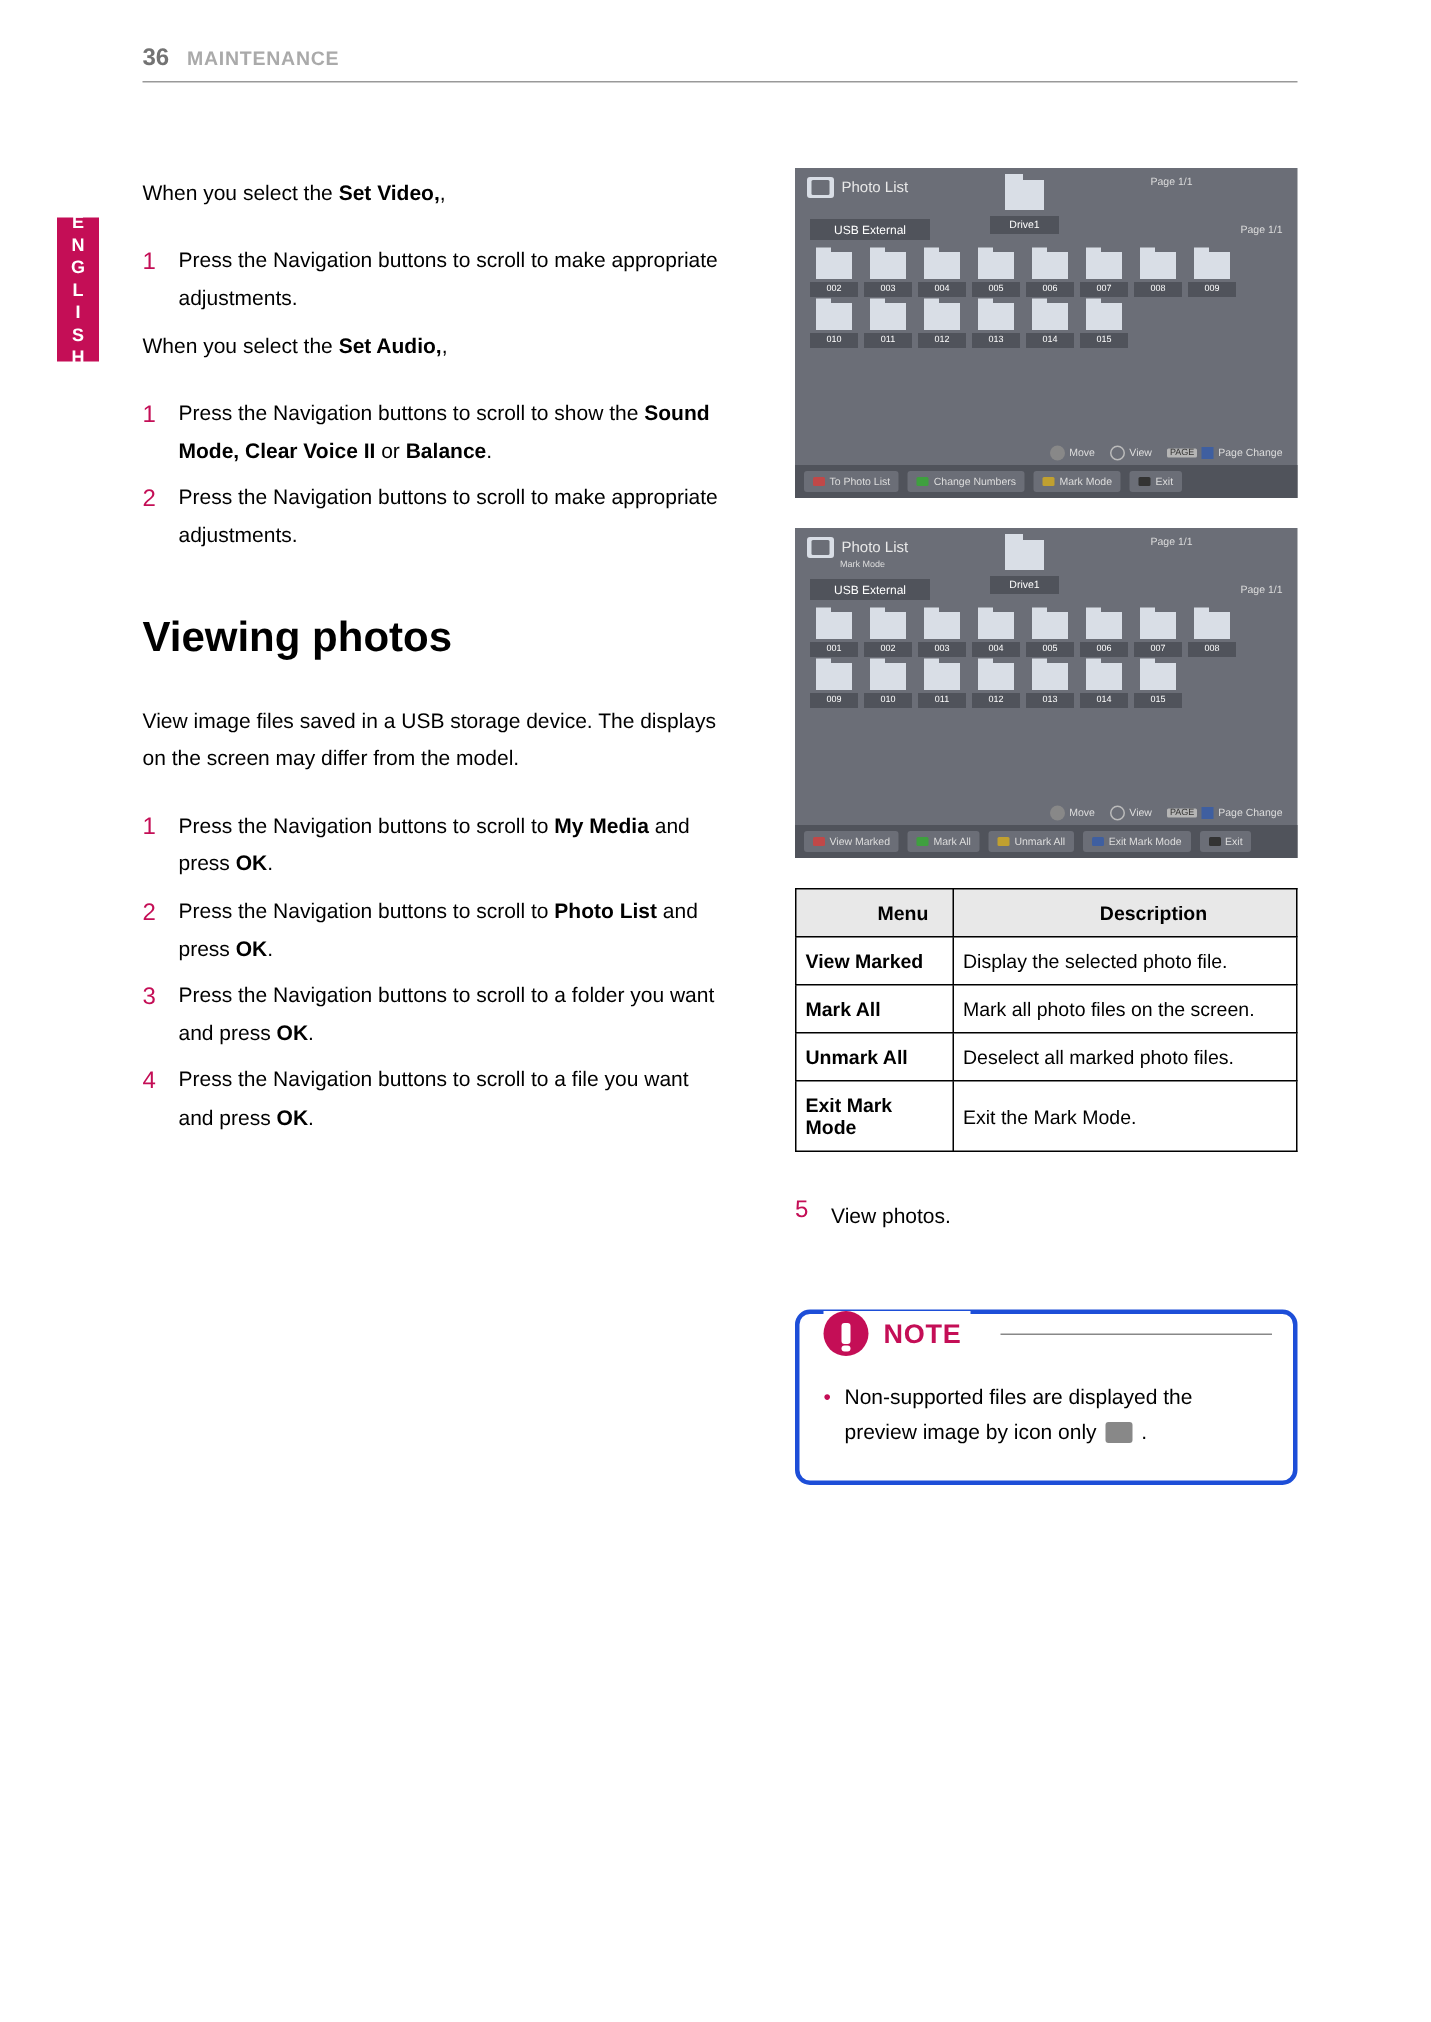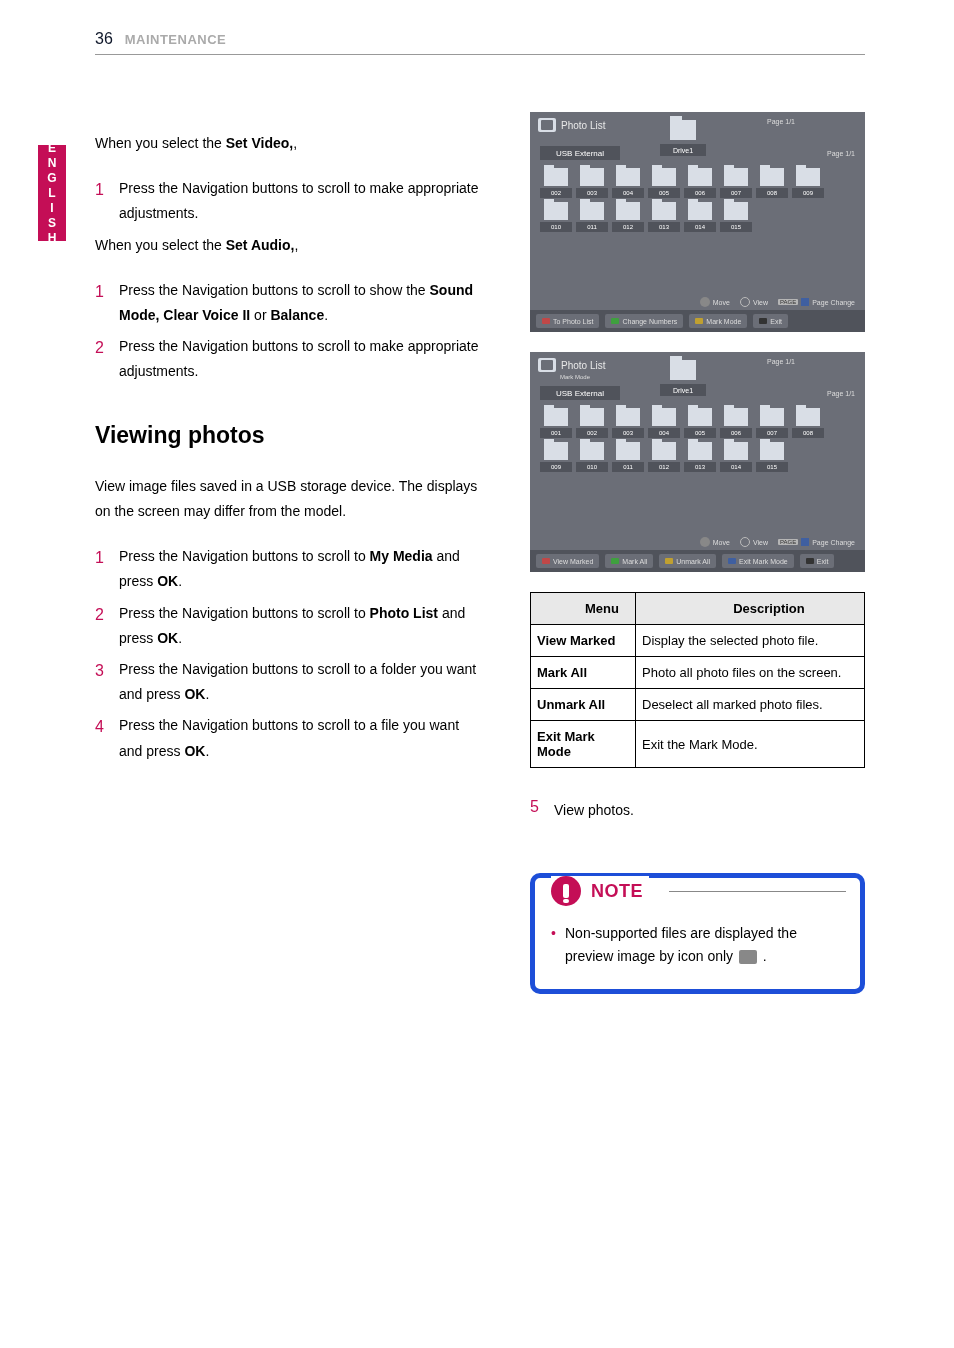--- a/index.html
+++ b/index.html
@@ -15,22 +15,22 @@
   .page-header {
     position: absolute;
     top: 30px;
     left: 95px;
     width: 770px;
     border-bottom: 1px solid #999;
     padding-bottom: 6px;
   }
   .page-no {
     font-size: 16px;
-    font-weight: normal;
-    color: #0f172a;
+    font-weight: bold;
+    color: #737373;
     margin-right: 8px;
   }
   .page-section {
     font-size: 13px;
     font-weight: bold;
     color: #aaa;
     letter-spacing: 0.5px;
   }
   .lang-tab {
     position: absolute;
@@ -44,37 +44,37 @@
     font-weight: bold;
     writing-mode: vertical-rl;
     text-orientation: upright;
     display: flex;
     align-items: center;
     justify-content: center;
     letter-spacing: 1px;
   }
   .left-col {
     position: absolute;
-    top: 131px;
+    top: 116px;
     left: 95px;
     width: 385px;
     line-height: 1.8;
   }
   .right-col {
     position: absolute;
     top: 112px;
     left: 530px;
     width: 335px;
   }
   .para { margin-bottom: 20px; }
   .step-row { display: flex; margin-bottom: 6px; }
   .step-num { color: #c40e56; font-size: 16px; width: 24px; flex: none; }
   .step-text { flex: 1; line-height: 1.8; }
   .h2 {
-    font-size: 23px;
+    font-size: 28px;
     font-weight: bold;
     margin-top: 30px;
     margin-bottom: 18px;
   }
   .bold { font-weight: bold; }
 
   
   .shot {
     width: 335px;
     height: 220px;
@@ -178,21 +178,21 @@
     font-weight: bold;
     padding-left: 44px;
   }
   .desc-table td:first-child, .desc-table th:first-child{
     width: 105px;
     font-weight: bold;
   }
 
   
   .note-box {
-    border: 5px solid #1d4ed8;
+    border: 3px solid #1d4ed8;
     border-radius: 10px;
     padding: 44px 16px 20px 16px;
     position: relative;
     margin-top: 50px;
     line-height: 1.6;
   }
   .note-head {
     position: absolute;
     top: -2px;
     left: 16px;
@@ -516,21 +516,21 @@
         <th>Description</th>
       </tr>
     </thead>
     <tbody id="tbody">
         <tr>
           <td>View Marked</td>
           <td style="font-weight: normal;">Display the selected photo file.</td>
         </tr>
         <tr>
           <td>Mark All</td>
-          <td style="font-weight: normal;">Photo all photo files on the screen.</td>
+          <td style="font-weight: normal;">Mark all photo files on the screen.</td>
         </tr>
         <tr>
           <td>Unmark All</td>
           <td style="font-weight: normal;">Deselect all marked photo files.</td>
         </tr>
         <tr>
           <td>Exit Mark Mode</td>
           <td style="font-weight: normal;">Exit the Mark Mode.</td>
         </tr>
       </tbody>

